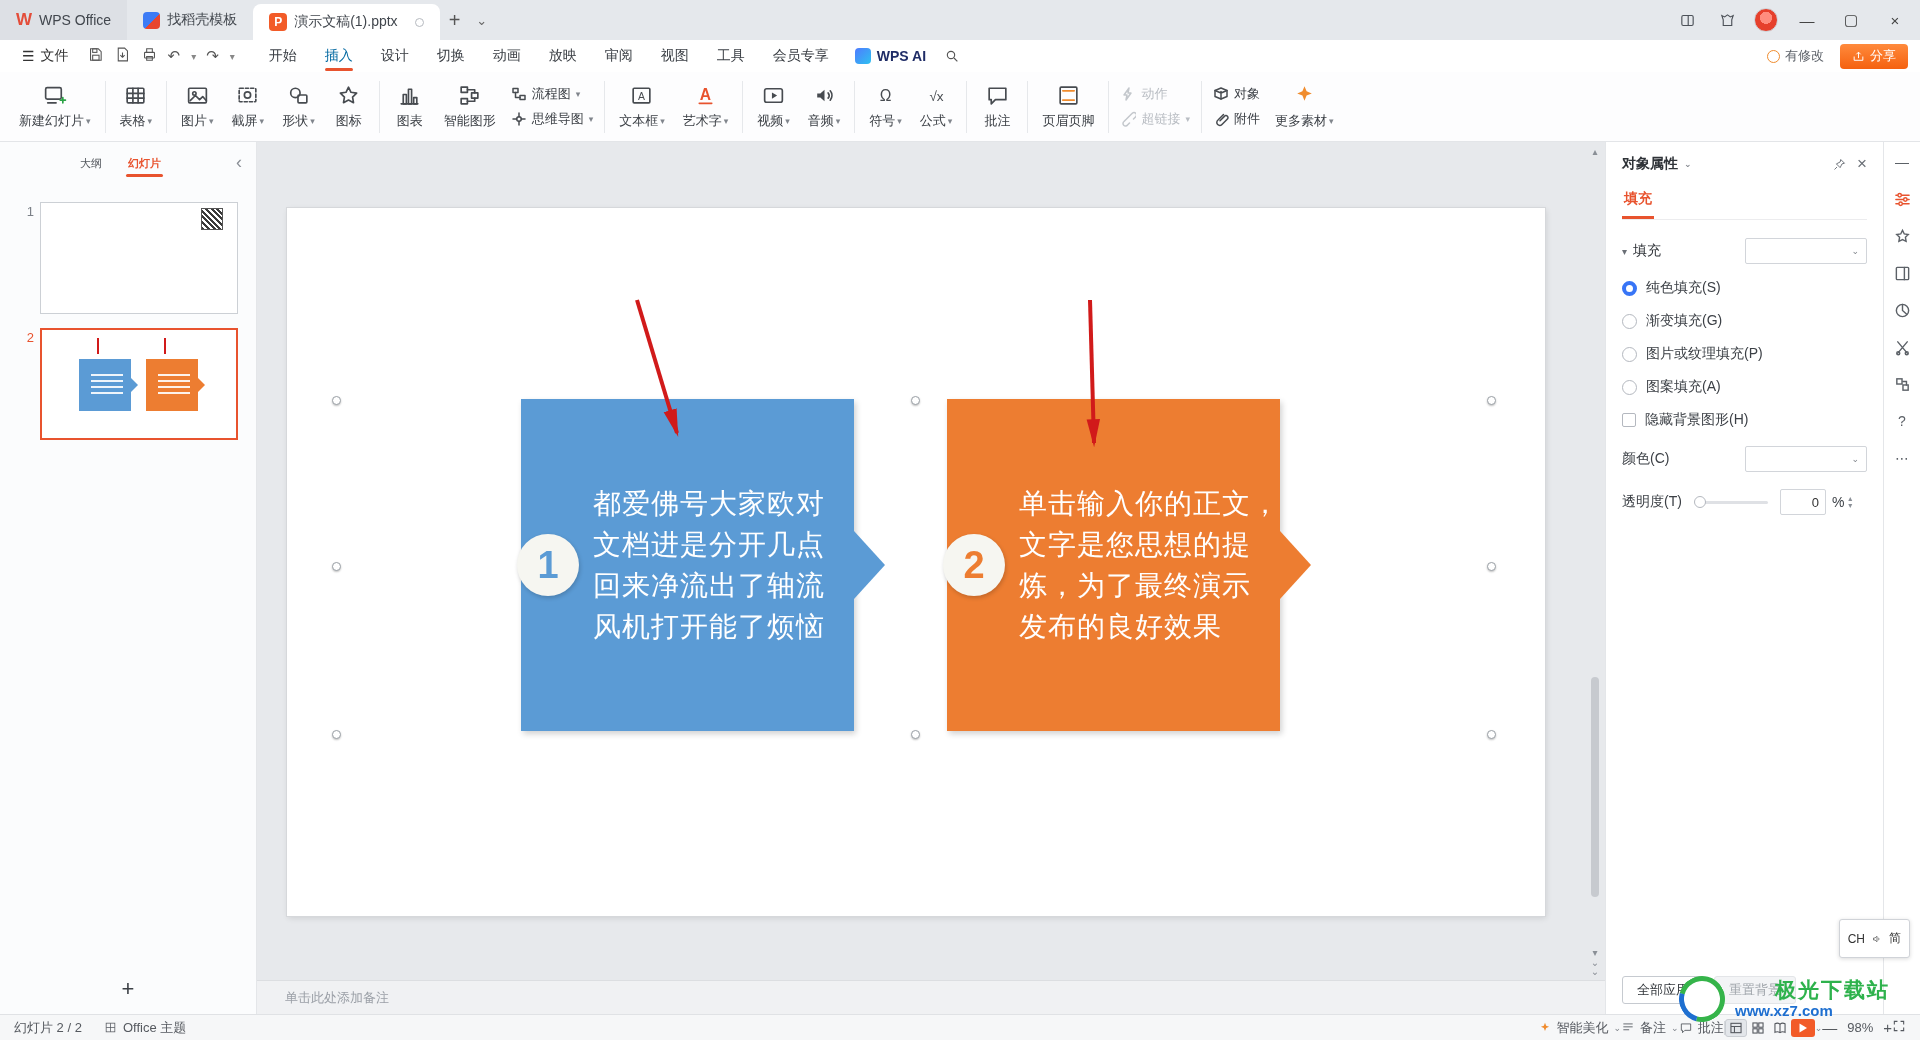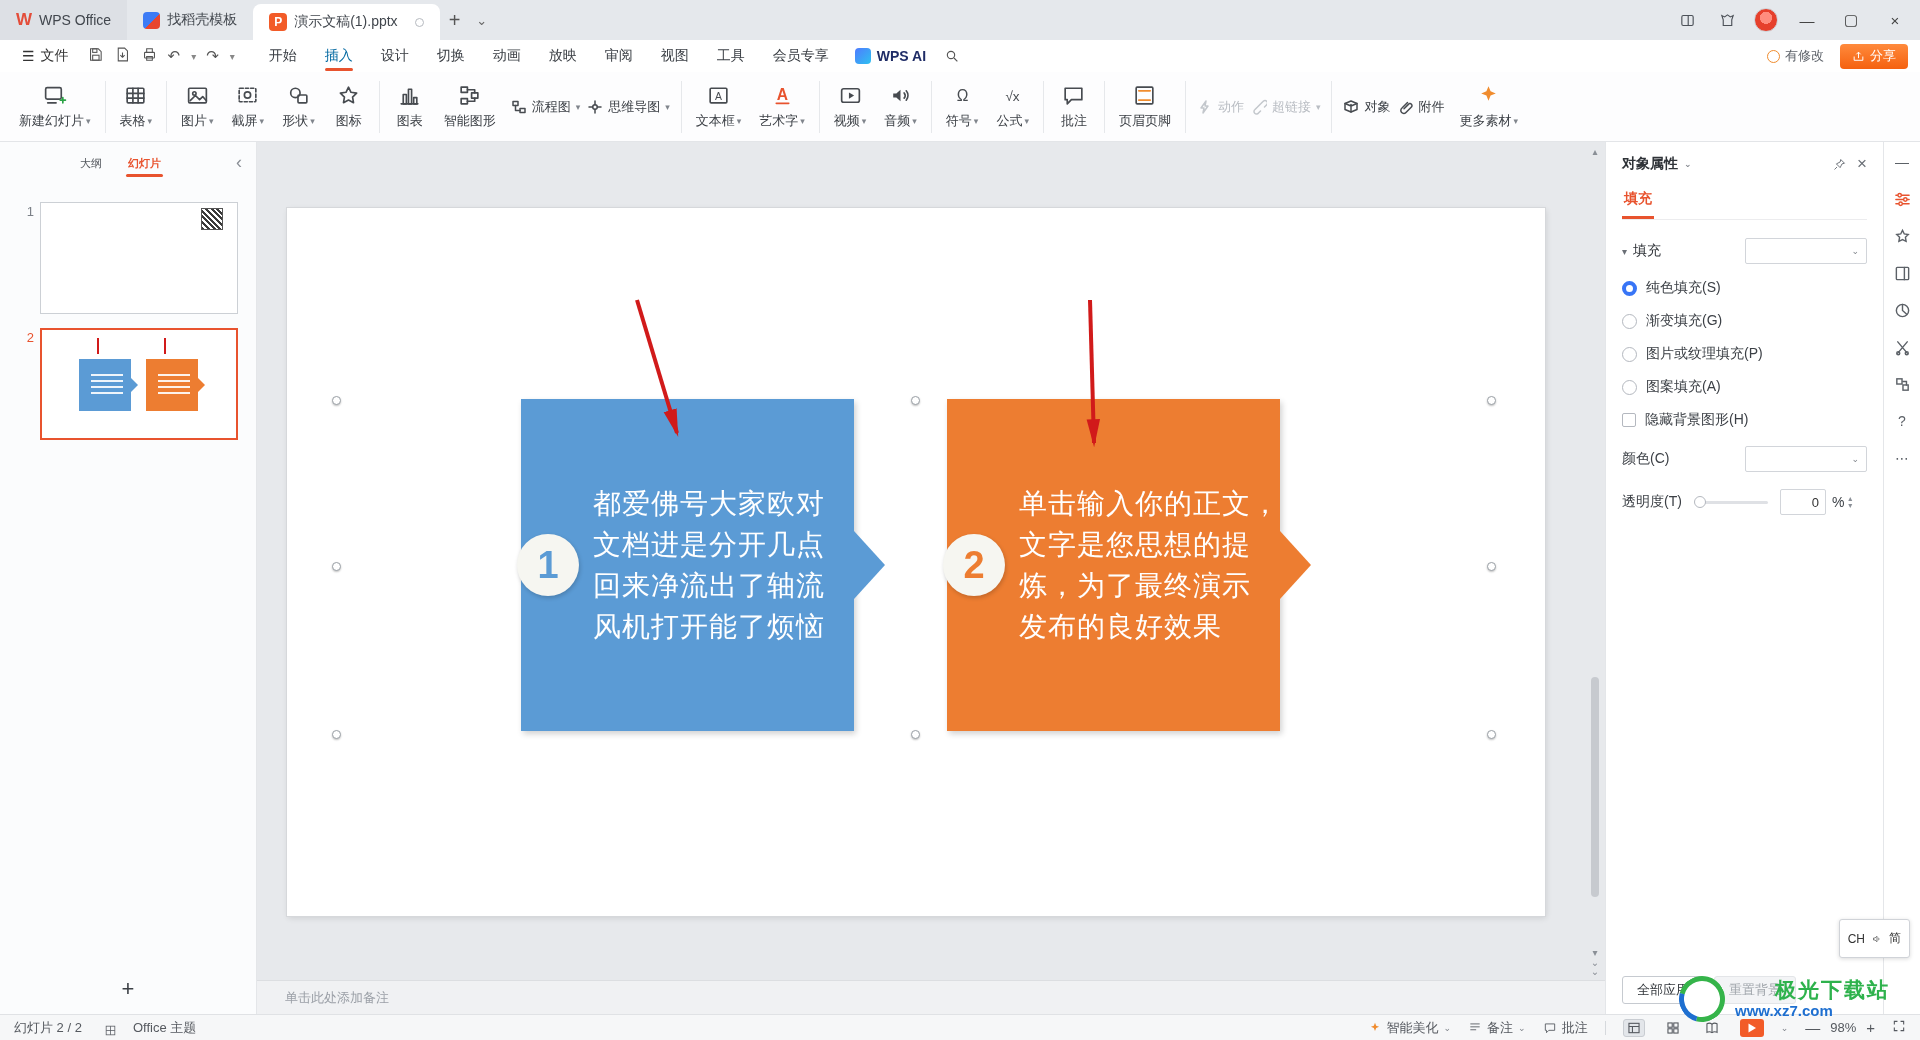--- a/index.html
+++ b/index.html
@@ -46,21 +46,21 @@
   .share-btn { display:flex; align-items:center; gap:5px; background:linear-gradient(180deg,#ff8a3c,#f5610f); color:#fff; font-size:13px; padding:0 12px; height:25px; border-radius:4px; cursor:pointer;}
   .share-btn svg { width:13px; height:13px; stroke:#fff; fill:none; stroke-width:1.8;}
 
   
   .ribbon { height:70px; background:#fdfdfe; border-bottom:1px solid #e3e5e8; display:flex; align-items:center; padding:0 10px; flex:0 0 auto;}
   .rbtn { display:flex; flex-direction:column; align-items:center; justify-content:center; gap:4px; padding:4px 9px; min-width:50px; height:62px; border-radius:4px; cursor:pointer;}
   .rbtn svg { width:25px; height:25px; stroke:#474b50; fill:none; stroke-width:1.6; stroke-linecap:round; stroke-linejoin:round;}
   .rlabel { font-size:13px; color:#3c4046; display:flex; align-items:center; gap:2px; white-space:nowrap;}
   .dd { font-size:9px; color:#80858c; }
   .rsep { width:1px; height:52px; background:#e6e8eb; margin:0 5px; flex:0 0 auto;}
-  .rstack { display:flex; flex-direction:row; justify-content:center; gap:7px; height:62px; padding:0 6px;}
+  .rstack { display:flex; flex-direction:column; justify-content:center; gap:7px; height:62px; padding:0 6px;}
   .rsmall { display:flex; align-items:center; gap:5px; font-size:13px; color:#3c4046; cursor:pointer; white-space:nowrap;}
   .rsmall svg { width:16px; height:16px; stroke:#474b50; fill:none; stroke-width:1.5; stroke-linecap:round; stroke-linejoin:round;}
   .rsmall.disabled, .rsmall.disabled .dd { color:#b9bdc3; }
   .rsmall.disabled svg { stroke:#c3c7cc; }
 
   
   .main { flex:1 1 auto; display:flex; min-height:0;}
 
   
   .left-panel { width:257px; flex:0 0 auto; background:#fbfcfd; border-right:1px solid #e4e6e9; position:relative; display:flex; flex-direction:column;}
@@ -134,23 +134,23 @@
   
   .strip { width:37px; flex:0 0 auto; background:#fff; border-left:1px solid #e4e6e9; display:flex; flex-direction:column; align-items:center; padding-top:10px; gap:17px;}
   .strip .sic { width:20px; height:20px; display:flex; align-items:center; justify-content:center; color:#5c6167; cursor:pointer; font-size:14px;}
   .strip .sic svg { width:17px; height:17px; stroke:#5c6167; fill:none; stroke-width:1.5; stroke-linecap:round;}
   .strip .sic.active svg { stroke:#e8532e; }
   .strip .sic.active { color:#e8532e; }
 
   
   .statusbar { height:26px; flex:0 0 auto; background:#f6f7f8; border-top:1px solid #e0e2e5; display:flex; align-items:center; padding:0 14px; font-size:13px; color:#55595f;}
   .sb-left { display:flex; align-items:center; gap:22px;}
-  .sb-theme { display:flex; align-items:flex-end; gap:16px;}
+  .sb-theme { display:flex; align-items:center; gap:6px;}
   .sb-theme svg { width:13px; height:13px; stroke:#55595f; fill:none; stroke-width:1.4;}
-  .sb-right { margin-left:auto; display:flex; align-items:center; gap:17px;}
+  .sb-right { margin-left:auto; display:flex; align-items:center; gap:0;}
   .sb-item { display:flex; align-items:center; gap:5px; cursor:pointer;}
   .sb-item svg { width:14px; height:14px; stroke:#55595f; fill:none; stroke-width:1.5;}
   .sb-sep { width:1px; height:14px; background:#d6d9dd;}
   .view-ic { width:22px; height:18px; display:flex; align-items:center; justify-content:center; cursor:pointer; border-radius:3px;}
   .view-ic svg { width:14px; height:14px; stroke:#55595f; fill:none; stroke-width:1.4;}
   .view-ic.active { background:#e3e6ea; border:1px solid #c9cdd2;}
   .play-btn { width:24px; height:18px; background:#f25b28; border-radius:3px; display:flex; align-items:center; justify-content:center; cursor:pointer;}
   .play-btn svg { width:10px; height:10px; fill:#fff; stroke:none;}
   .zoomer { display:flex; align-items:center; gap:10px;}
   .zbtn { font-size:15px; color:#55595f; cursor:pointer; line-height:1;}

